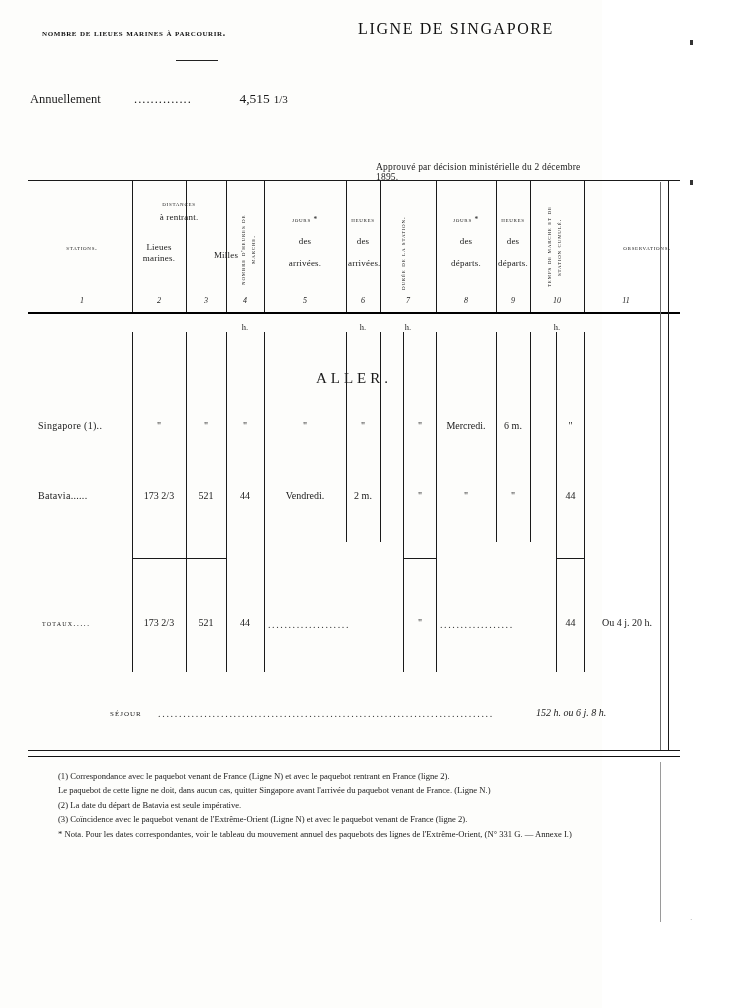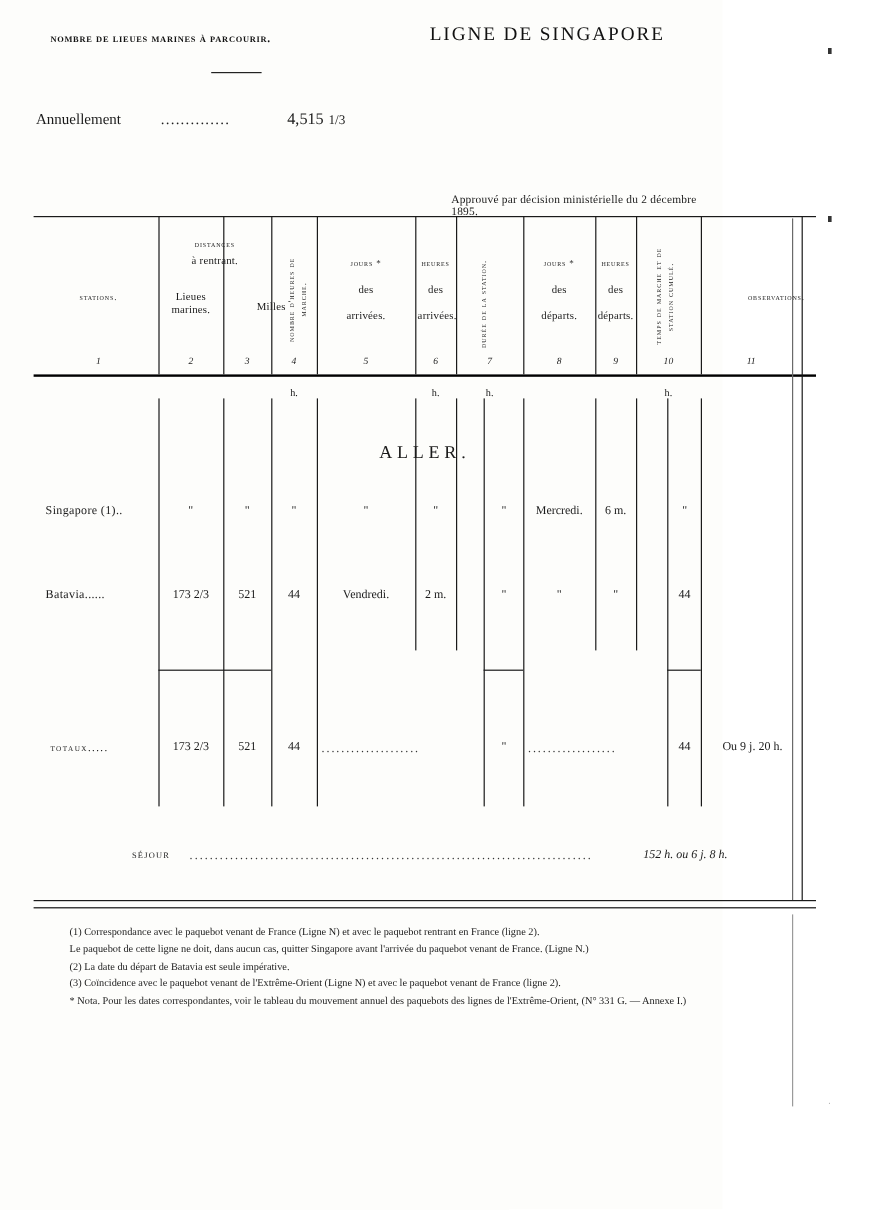--- a/index.html
+++ b/index.html
@@ -333,21 +333,21 @@
     <div class="cell" style="left:529px; top:310px; width:27px;">44</div>
 
     <div class="totlabel" style="left:14px; top:438px;">Totaux.....</div>
     <div class="cell" style="left:106px; top:437px; width:50px;">173 2/3</div>
     <div class="cell" style="left:160px; top:437px; width:36px;">521</div>
     <div class="cell" style="left:200px; top:437px; width:34px;">44</div>
     <div class="dotfill" style="left:240px; top:439px; width:132px;">....................</div>
     <div class="cell" style="left:377px; top:437px; width:30px;">"</div>
     <div class="dotfill" style="left:412px; top:439px; width:114px;">..................</div>
     <div class="cell" style="left:529px; top:437px; width:27px;">44</div>
-    <div class="cell" style="left:560px; top:437px; width:78px;">Ou 9 j. 20 h.</div>
+    <div class="cell" style="left:560px; top:437px; width:78px;">Ou 4 j. 20 h.</div>
 
     <div class="sejour">Séjour</div>
     <div class="sejour-dots">................................................................................</div>
     <div class="sejour-val">152 h. ou 6 j. 8 h.</div>
   </div>
 
   <div class="notes">
     <p>(1) Correspondance avec le paquebot venant de France (Ligne N) et avec le paquebot rentrant en France (ligne 2).</p>
     <p>Le paquebot de cette ligne ne doit, dans aucun cas, quitter Singapore avant l'arrivée du paquebot venant de France. (Ligne N.)</p>
     <p>(2) La date du départ de Batavia est seule impérative.</p>

